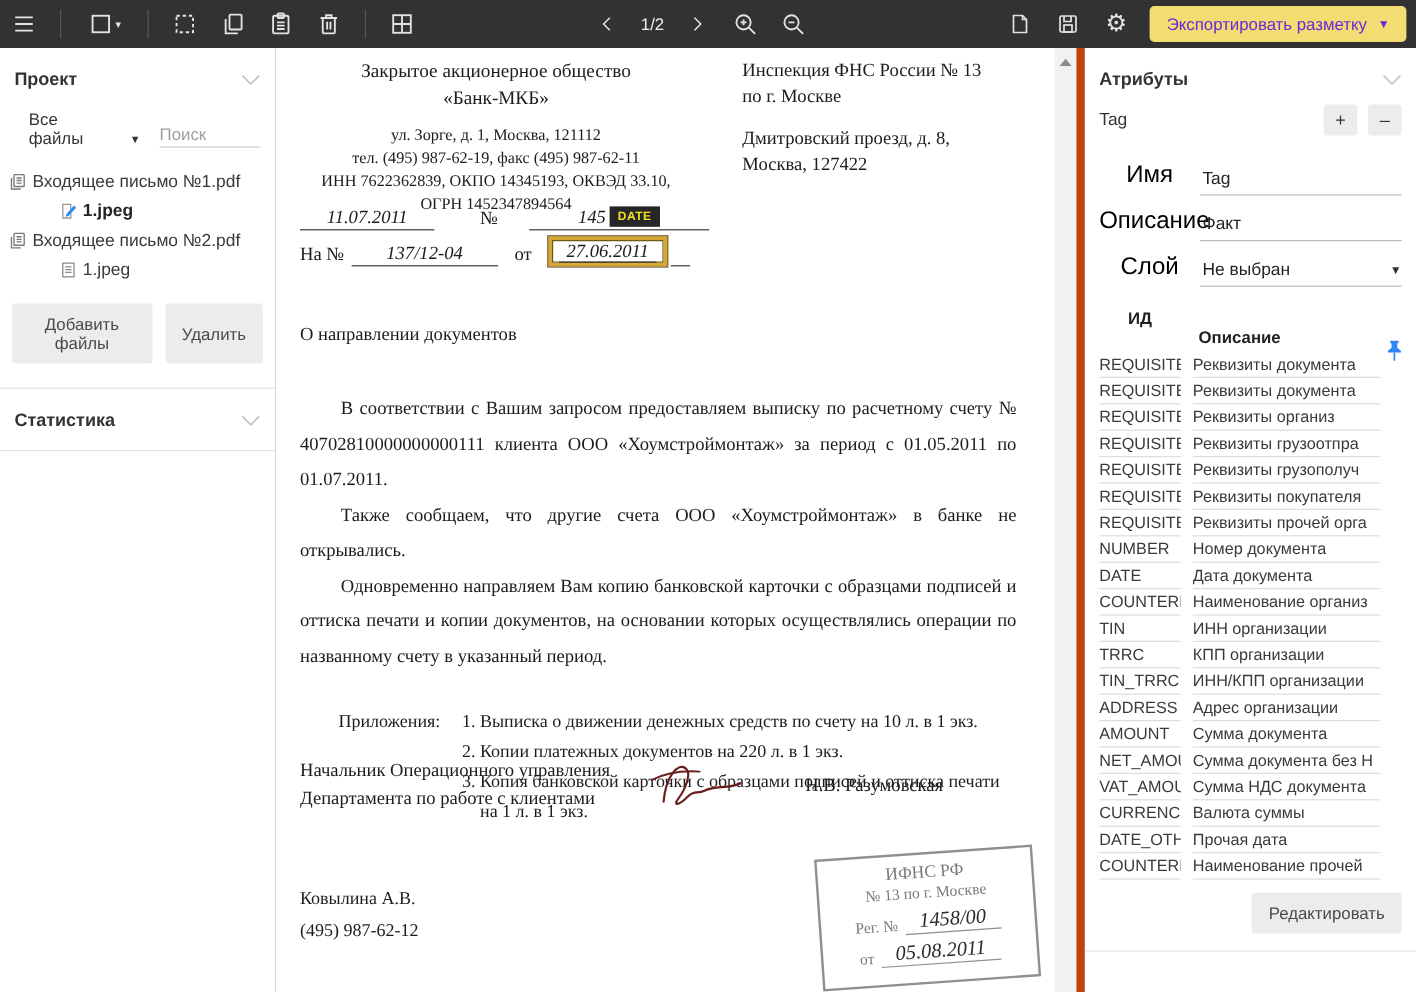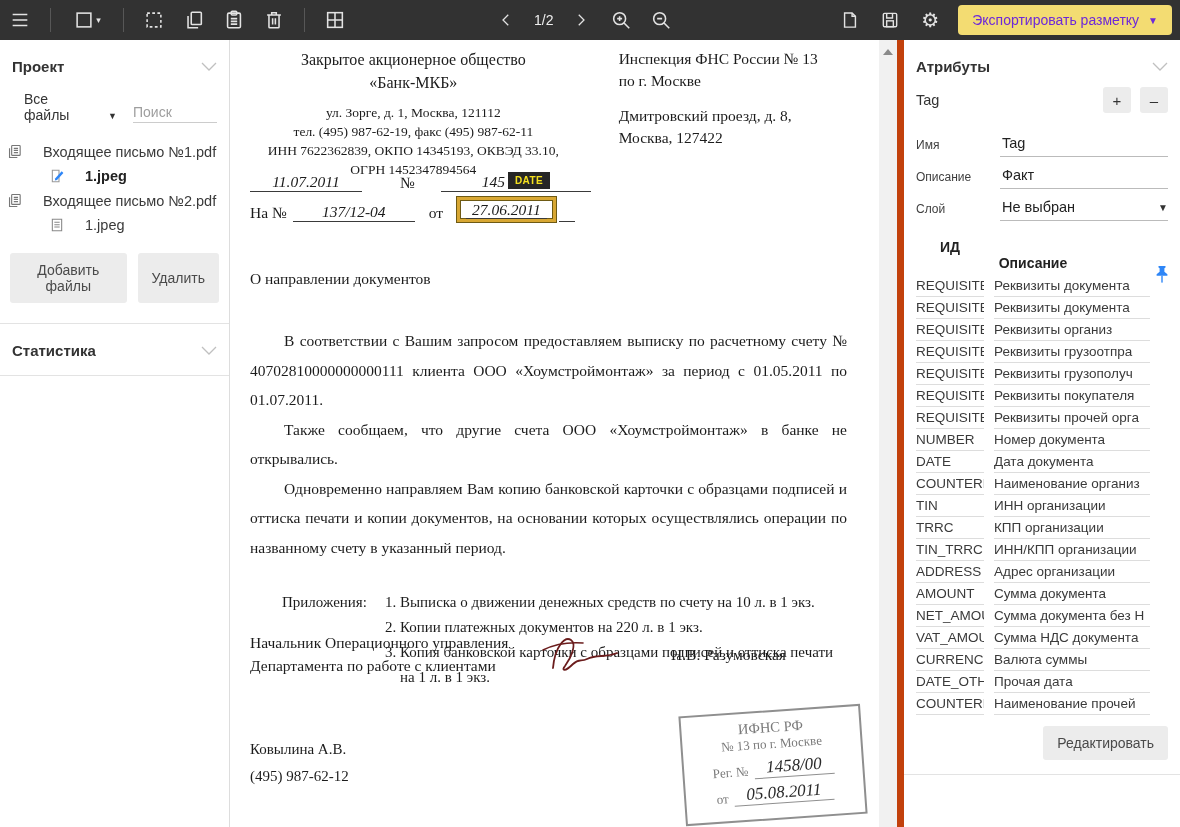--- a/index.html
+++ b/index.html
@@ -25,21 +25,21 @@
   
   .sidebar{width:230px;min-width:230px;border-right:1px solid #ddd;background:#fff;box-sizing:border-box;}
   .panel-h{display:flex;justify-content:space-between;align-items:center;padding:18px 12px 8px;cursor:pointer;}
   .panel-h .pt{font-size:15px;font-weight:bold;color:#333;}
   .filter-row{display:flex;align-items:flex-end;padding:8px 12px 6px 24px;font-size:14px;color:#333;}
   .dd-caret{font-size:9px;color:#333;margin:0 0 2px 14px;}
   .search{border:none;border-bottom:1px solid #ccc;width:84px;margin-left:16px;font-size:14px;
       padding:2px 0;outline:none;font-family:Liberation Sans, sans-serif;color:#333;}
   .search::placeholder{color:#9e9e9e;}
   .tree{padding:10px 0 2px;}
-  .tree-item{display:flex;align-items:center;gap:20px;padding:4px 6px;font-size:14.5px;color:#3a3a3a;cursor:pointer;}
+  .tree-item{display:flex;align-items:center;gap:4px;padding:4px 6px;font-size:14.5px;color:#3a3a3a;cursor:pointer;}
   .tree-child{padding-left:49px;}
   .sel{font-weight:bold;color:#222;}
   .btnrow{display:flex;gap:11px;padding:14px 10px 12px;}
   .btn{background:#ececec;border:none;border-radius:3px;padding:9px 14px;font-size:14px;color:#4a4a4a;
       cursor:pointer;font-family:"Liberation Sans",sans-serif;}
   .divider{border-top:1px solid #e3e3e3;margin-top:8px;}
   
   .viewer{flex:1;position:relative;background:#fff;overflow:hidden;}
   .paper{position:absolute;top:0;left:0;right:18px;bottom:0;background:#fff;
       font-family:"Liberation Serif",serif;color:#1c1c1c;}
@@ -85,21 +85,21 @@
   .stamp .l1{font-size:14.5px;}
   .stamp-row{display:flex;align-items:flex-end;justify-content:center;gap:6px;margin-top:5px;}
   .stamp .val{font-style:italic;font-size:17px;color:#2a2a2a;border-bottom:1px solid #8f8f8f;padding:0 12px;}
   
   .attrs{width:283px;min-width:283px;border-left:7px solid #c2410c;background:#fff;box-sizing:border-box;position:relative;}
   .tagrow{display:flex;align-items:center;padding:4px 12px 12px;}
   .taglabel{flex:1;font-size:14.5px;color:#333;}
   .sqbtn{width:28px;height:26px;background:#ececec;border:none;border-radius:3px;font-size:15px;
       color:#333;margin-left:9px;cursor:pointer;}
   .frow{display:flex;align-items:flex-end;padding:10px 12px 0;}
-  .flabel{width:84px;font-size:12px;color:#404040;padding-bottom:5px;}
+  .flabel{width:84px;font-size:20px;color:#000000;padding-bottom:5px;text-align:center;}
   .fval{flex:1;border-bottom:1px solid #bbb;font-size:14.5px;color:#222;padding:0 0 5px 2px;
       display:flex;justify-content:space-between;align-items:center;cursor:text;}
   .fval .caret{font-size:10px;color:#333;}
   .atable{margin:18px 12px 0;position:relative;font-size:13.5px;}
   .ahead{display:flex;font-weight:bold;color:#222;font-size:14px;padding-bottom:4px;flex-direction:column;}
   .h1{width:68px;text-align:center;}
   .h2{flex:1;text-align:center;margin-right:18px;}
   .arow{display:flex;height:22px;cursor:pointer;}
   .c1{width:68px;border-bottom:1px solid #ddd;overflow:hidden;white-space:nowrap;display:flex;align-items:center;color:#3a3a3a;}
   .c2{flex:1;margin-left:10px;margin-right:18px;border-bottom:1px solid #ddd;overflow:hidden;

